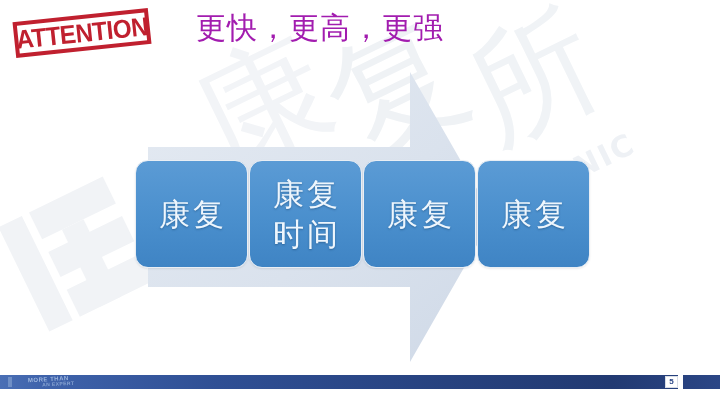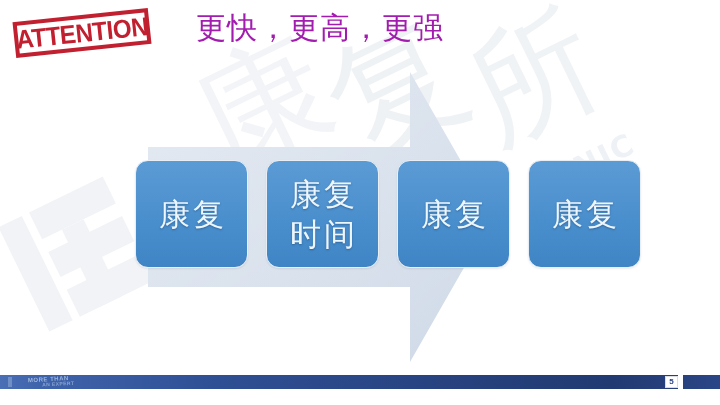--- a/index.html
+++ b/index.html
@@ -125,21 +125,21 @@
     width: 345px;
     height: 290px;
   }
 
   
   #boxes {
     position: absolute;
     left: 135px;
     top: 160px;
     display: flex;
-    gap: 18px;
+    gap: 1px;
   }
   .step-box {
     width: 113px;
     height: 108px;
     border-radius: 13px;
     background: linear-gradient(180deg, #5b9bd5 0%, #4a8fcd 55%, #3f84c4 100%);
     border: 1px solid #e9eef4;
     box-sizing: border-box;
     display: flex;
     flex-direction: column;

